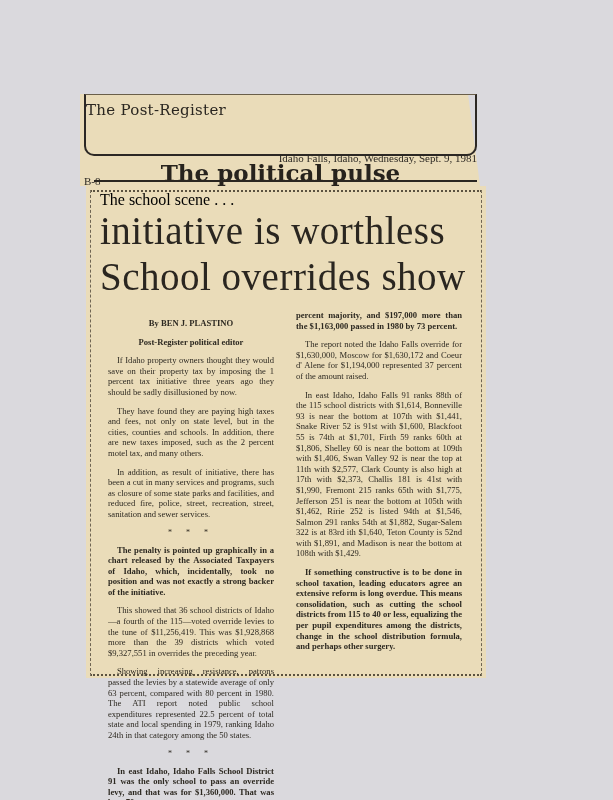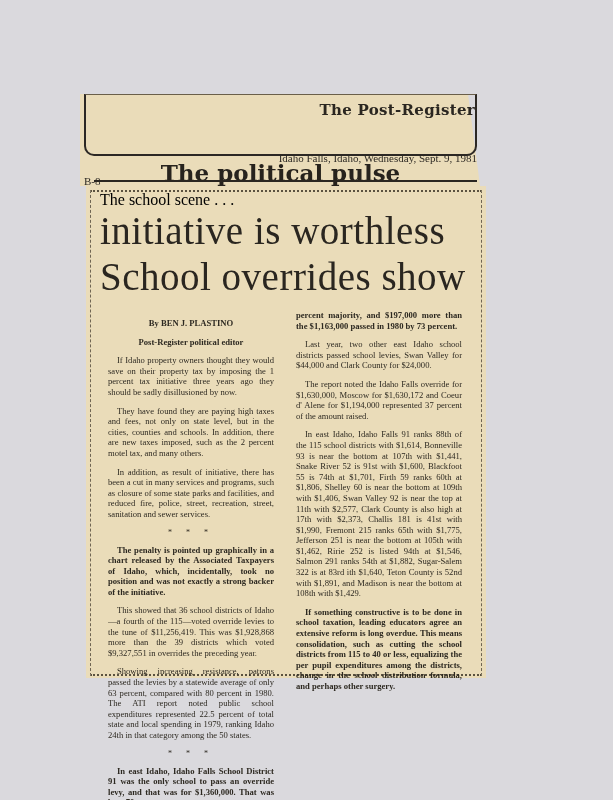--- a/index.html
+++ b/index.html
@@ -23,23 +23,23 @@
       position: absolute; left: 84px; top: 94px; width: 393px; height: 62px;
       border-left: 2px solid #2c2824;
       border-right: 2px solid #2c2824;
       border-bottom: 2px solid #2c2824;
       border-radius: 0 0 10px 10px;
       border-top: 1px solid #6a5f4a;
       box-sizing: border-box;
     }
     .masthead-paper {
       position: absolute; left: 0; right: 0; top: 6px;
-      text-align: right;
+      text-align: left;
       font-family: "DejaVu Serif", serif;
-      font-weight: bold; font-size: 15px; letter-spacing: 0.3px;
+      font-weight: normal; font-size: 15px; letter-spacing: 0.3px;
       color: #2a2620;
     }
     .masthead-title {
       position: absolute; left: 0; right: 0; top: 24px;
       text-align: center;
       font-family: "DejaVu Serif", serif;
       font-weight: bold; font-size: 23px;
       color: #27231d;
       margin-top: 40px;
     }
@@ -119,17 +119,16 @@
   <p class="stars">* * *</p>
   <p class="bold gap">The penalty is pointed up graphically in a chart released by the Associated Taxpayers of Idaho, which, incidentally, took no position and was not exactly a strong backer of the initiative.</p>
   <p>This showed that 36 school districts of Idaho —a fourth of the 115—voted override levies to the tune of $11,256,419. This was $1,928,868 more than the 39 districts which voted $9,327,551 in overrides the preceding year.</p>
   <p>Showing increasing resistance, patrons passed the levies by a statewide average of only 63 percent, compared with 80 percent in 1980. The ATI report noted public school expenditures represented 22.5 percent of total state and local spending in 1979, ranking Idaho 24th in that category among the 50 states.</p>
   <p class="stars">* * *</p>
   <p class="bold gap">In east Idaho, Idaho Falls School District 91 was the only school to pass an override levy, and that was for $1,360,000. That was by a 70</p>
 </div>
 
 <div class="col col-right">
   <p class="bold" style="text-indent:0">percent majority, and $197,000 more than the $1,163,000 passed in 1980 by 73 percent.</p>
-  <p>Last year, two other east Idaho school districts passed school levies, Swan Valley for $44,000 and Clark County for $24,000.</p>
   <p>The report noted the Idaho Falls override for $1,630,000, Moscow for $1,630,172 and Coeur d' Alene for $1,194,000 represented 37 percent of the amount raised.</p>
   <p class="gap">In east Idaho, Idaho Falls 91 ranks 88th of the 115 school districts with $1,614, Bonneville 93 is near the bottom at 107th with $1,441, Snake River 52 is 91st with $1,600, Blackfoot 55 is 74th at $1,701, Firth 59 ranks 60th at $1,806, Shelley 60 is near the bottom at 109th with $1,406, Swan Valley 92 is near the top at 11th with $2,577, Clark County is also high at 17th with $2,373, Challis 181 is 41st with $1,990, Fremont 215 ranks 65th with $1,775, Jefferson 251 is near the bottom at 105th with $1,462, Ririe 252 is listed 94th at $1,546, Salmon 291 ranks 54th at $1,882, Sugar-Salem 322 is at 83rd ith $1,640, Teton County is 52nd with $1,891, and Madison is near the bottom at 108th with $1,429.</p>
   <p class="bold gap">If something constructive is to be done in school taxation, leading educators agree an extensive reform is long overdue. This means consolidation, such as cutting the school districts from 115 to 40 or less, equalizing the per pupil expenditures among the districts, change in the school distribution formula, and perhaps other surgery.</p>
 </div>
 
 </body></html>

